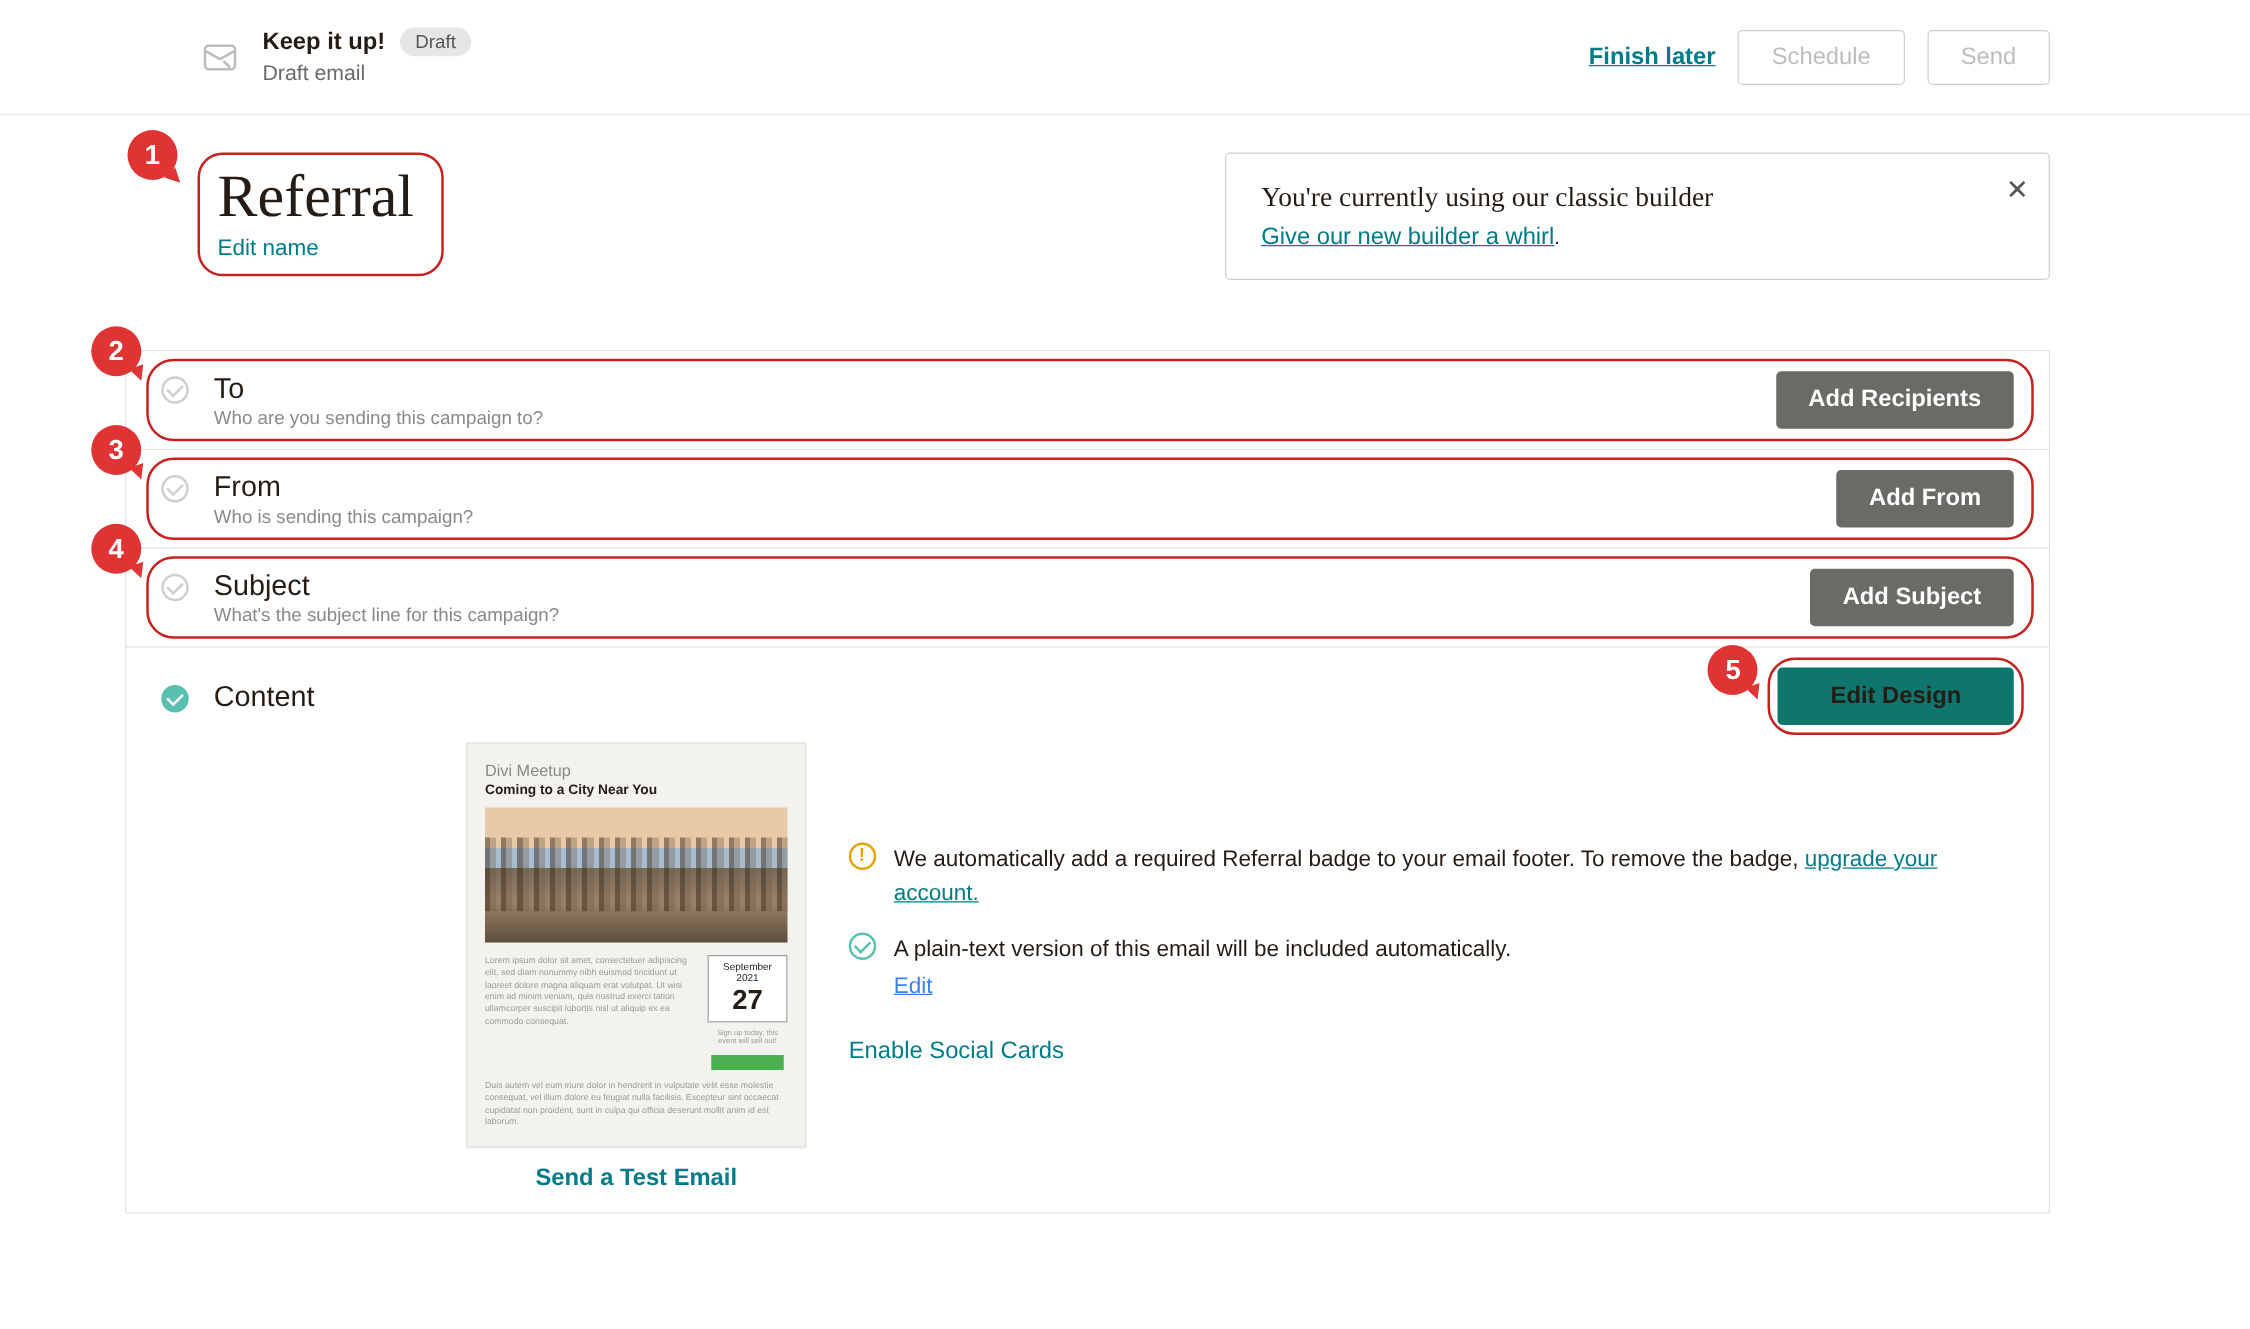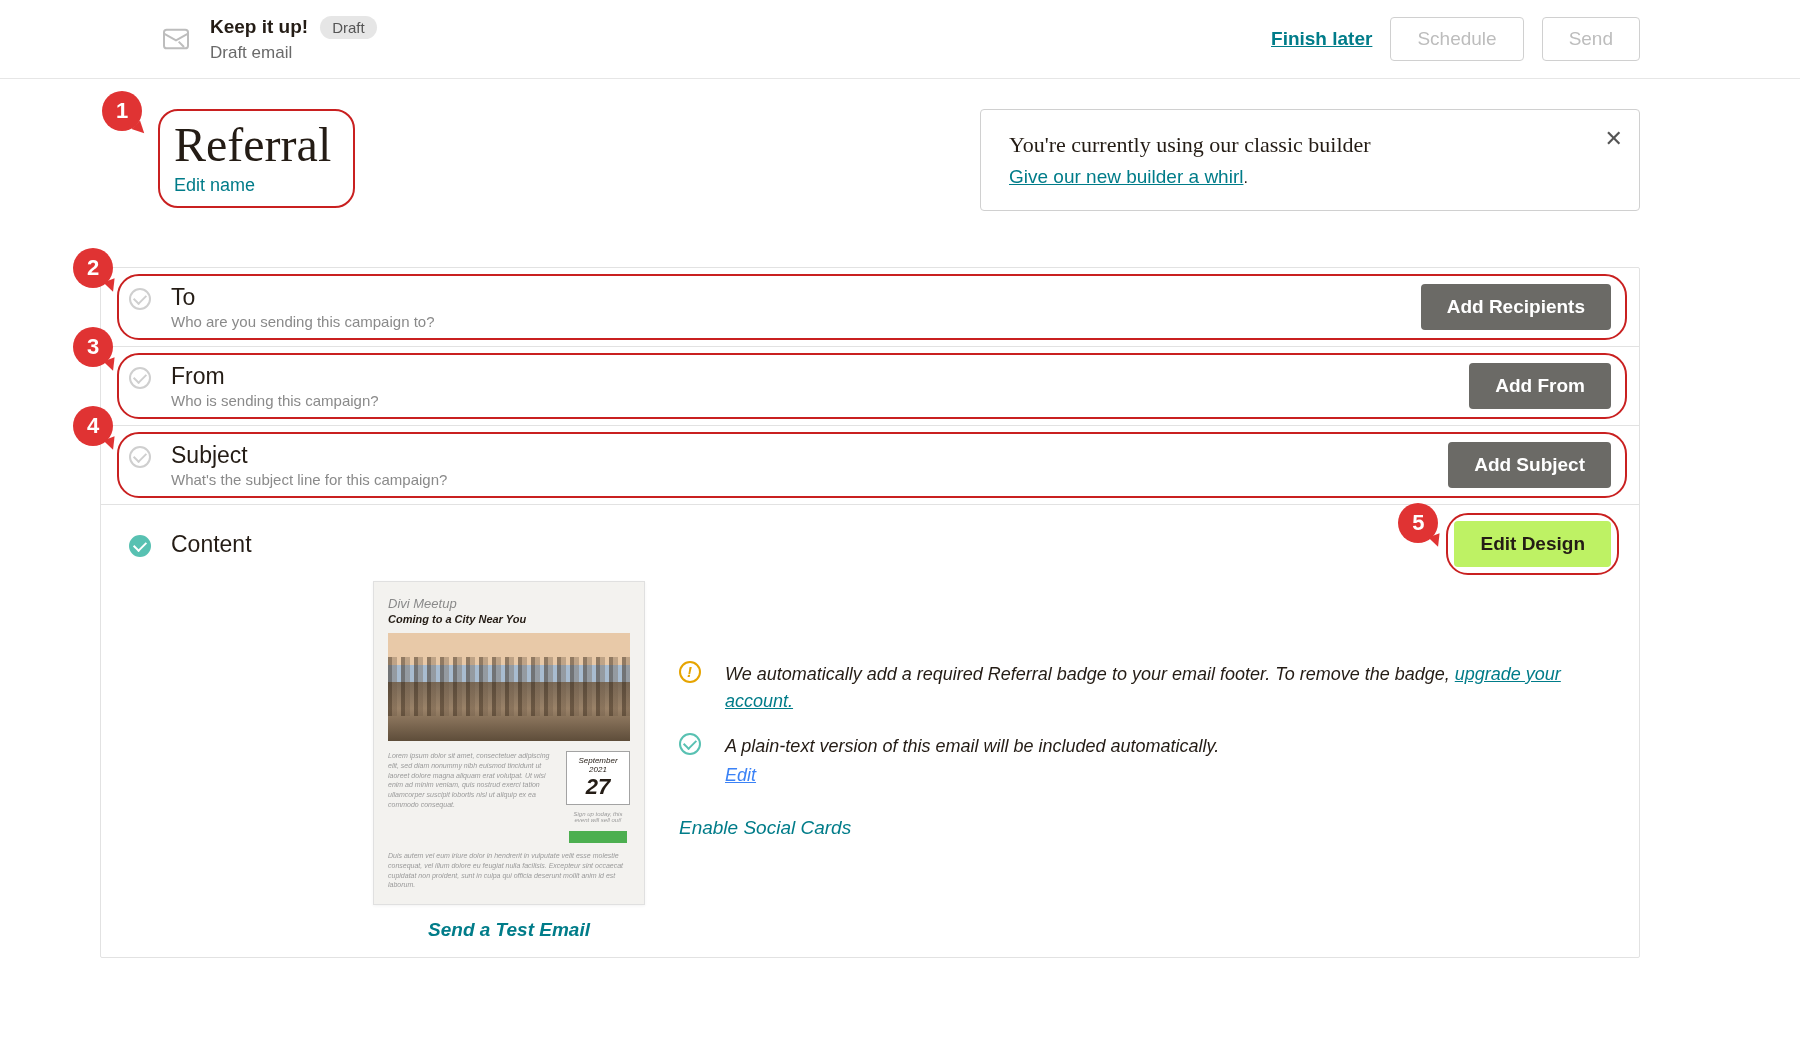--- a/index.html
+++ b/index.html
@@ -1,19 +1,19 @@
 <!DOCTYPE html>
 <html><head>
 <meta charset="utf-8">
 <style>
   * { box-sizing: border-box; margin: 0; padding: 0; }
   body { font-family: "Helvetica Neue", Helvetica, Arial, sans-serif; background: #fff; color: #241c15; width: 1800px; }
 
   
-  .topbar { display: flex; align-items: center; justify-content: space-between; padding: 10px 160px 10px 160px; border-bottom: 1px solid #e6e6e6; height: 79px; }
+  .topbar { display: flex; align-items: center; justify-content: space-between; padding: 10px 160px 10px 160px; border-bottom: 1px solid #e6e6e6; height: 92px; }
   .topbar-left { display: flex; align-items: center; gap: 18px; }
   .email-icon { width: 32px; height: 32px; color: #bdbdbd; }
   .title-block { display: flex; flex-direction: column; }
   .title-row { display: flex; align-items: center; gap: 12px; }
   .title-text { font-size: 19px; font-weight: 600; }
   .draft-pill { background: #e6e6e6; color: #555; font-size: 15px; border-radius: 14px; padding: 3px 12px; }
   .subtitle { font-size: 17px; color: #6a6a6a; margin-top: 4px; }
 
   .topbar-right { display: flex; align-items: center; gap: 18px; }
   .finish-link { color: #007c89; text-decoration: underline; font-size: 19px; font-weight: 700; cursor: pointer; }
@@ -42,56 +42,56 @@
   .step-left { display: flex; align-items: flex-start; gap: 20px; }
   .check { width: 22px; height: 22px; border: 2px solid #cfcfcf; border-radius: 50%; position: relative; flex-shrink: 0; margin-top: 4px; }
   .check::after { content: ""; position: absolute; left: 5px; top: 2px; width: 6px; height: 10px; border: solid #cfcfcf; border-width: 0 2px 2px 0; transform: rotate(45deg); }
   .check.done { background: #58c1b2; border-color: #58c1b2; }
   .check.done::after { border-color: #fff; }
   .step-text { display: flex; flex-direction: column; }
   .step-title { font-size: 23px; }
   .step-sub { font-size: 15px; color: #8a8a8a; margin-top: 2px; }
 
   .dark-btn { background: #6b6a66; color: #fff; font-size: 19px; font-weight: 600; padding: 12px 26px; border-radius: 4px; border: none; cursor: pointer; }
-  .light-btn { background: #bef264; color: #241c15; font-size: 19px; font-weight: 600; padding: 12px 26px; border-radius: 4px; border: none; cursor: pointer; }
+  .light-btn { background: #0f766e; color: #241c15; font-size: 19px; font-weight: 600; padding: 12px 42px; border-radius: 4px; border: none; cursor: pointer; }
 
   .step-highlight { border: 2px solid #c92020; border-radius: 22px; position: absolute; left: 16px; right: 12px; top: 6px; bottom: 6px; pointer-events: none; }
   .btn-highlight-wrap { position: relative; }
   .btn-highlight { border: 2px solid #c92020; border-radius: 22px; position: absolute; left: -8px; right: -8px; top: -8px; bottom: -8px; pointer-events: none; }
 
   
   .badge { position: absolute; width: 40px; height: 40px; border-radius: 50%; background: #e03333; color: #fff; font-size: 22px; font-weight: 600; display: flex; align-items: center; justify-content: center; }
   .badge-tail { position: absolute; width: 0; height: 0; border-left: 6px solid transparent; border-right: 6px solid transparent; border-top: 12px solid #e03333; transform: rotate(-45deg); }
   .b1 { top: 12px; left: 102px; }
   .t1 { top: 44px; left: 134px; }
   .b2 { top: -20px; left: -28px; }
   .t2 { top: 12px; left: 4px; transform: rotate(-20deg); }
   .b3 { top: -20px; left: -28px; }
   .t3 { top: 12px; left: 4px; transform: rotate(-20deg); }
   .b4 { top: -20px; left: -28px; }
   .t4 { top: 12px; left: 4px; transform: rotate(-20deg); }
   .b5 { top: -18px; left: -56px; }
   .t5 { top: 14px; left: -24px; transform: rotate(-20deg); }
 
   
-  .content-body { display: flex; gap: 34px; margin-top: 14px; padding-left: 44px; align-items: flex-start; font-style: italic; }
+  .content-body { display: flex; gap: 34px; margin-top: 14px; padding-left: 44px; align-items: flex-start; }
   .preview-col { width: 272px; display: flex; flex-direction: column; align-items: center; margin-left: 200px; }
   .preview-card { width: 272px; border: 1px solid #e0e0e0; background: #f3f2ef; padding: 14px; box-shadow: 0 1px 3px rgba(0,0,0,0.05); }
   .pv-h1 { color: #8a8a8a; font-size: 13px; margin-bottom: 2px; }
   .pv-h2 { font-size: 11px; font-weight: 700; margin-bottom: 8px; }
   .pv-img { width: 100%; height: 108px; background: linear-gradient(to bottom, #e8c9a8 0%, #e8c9a8 30%, #a8bcd0 30%, #a8bcd0 45%, #7a6a58 45%, #9a8268 70%, #5e4d3a 100%); position: relative; margin-bottom: 10px; }
   .pv-row { display: flex; gap: 10px; }
   .pv-text { flex: 1; font-size: 7px; color: #9a9a9a; line-height: 1.4; }
   .pv-date { width: 64px; background: #fff; border: 1px solid #a3a3a3; text-align: center; padding: 4px; font-size: 8px; }
   .pv-day { font-size: 22px; font-weight: 700; line-height: 1; margin: 2px 0; }
   .pv-green { background: #4caf50; width: 58px; height: 12px; margin: 8px auto 0; }
   .test-link { color: #007c89; font-size: 19px; font-weight: 600; margin-top: 14px; cursor: pointer; }
 
   .notes-col { flex: 1; padding-top: 80px; }
-  .note { display: flex; gap: 24px; margin-bottom: 18px; font-size: 18px; line-height: 1.5; }
+  .note { display: flex; gap: 14px; margin-bottom: 18px; font-size: 18px; line-height: 1.5; }
   .note-icon { width: 22px; height: 22px; flex-shrink: 0; }
   .warn-icon { border: 2px solid #e6a400; border-radius: 50%; position: relative; }
   .warn-icon::before { content: "!"; position: absolute; left: 6px; top: -2px; color: #e6a400; font-weight: 700; font-size: 15px; }
   .ok-icon { border: 2px solid #58c1b2; border-radius: 50%; position: relative; }
   .ok-icon::after { content: ""; position: absolute; left: 5px; top: 2px; width: 6px; height: 10px; border: solid #58c1b2; border-width: 0 2px 2px 0; transform: rotate(45deg); }
   .inline-link { color: #007c89; text-decoration: underline; cursor: pointer; }
   .edit-link { color: #3b82f6; text-decoration: underline; cursor: pointer; display: inline-block; margin-top: 2px; text-align: right; }
   .social-link { color: #007c89; font-size: 19px; margin-top: 10px; display: inline-block; cursor: pointer; }
 
   

